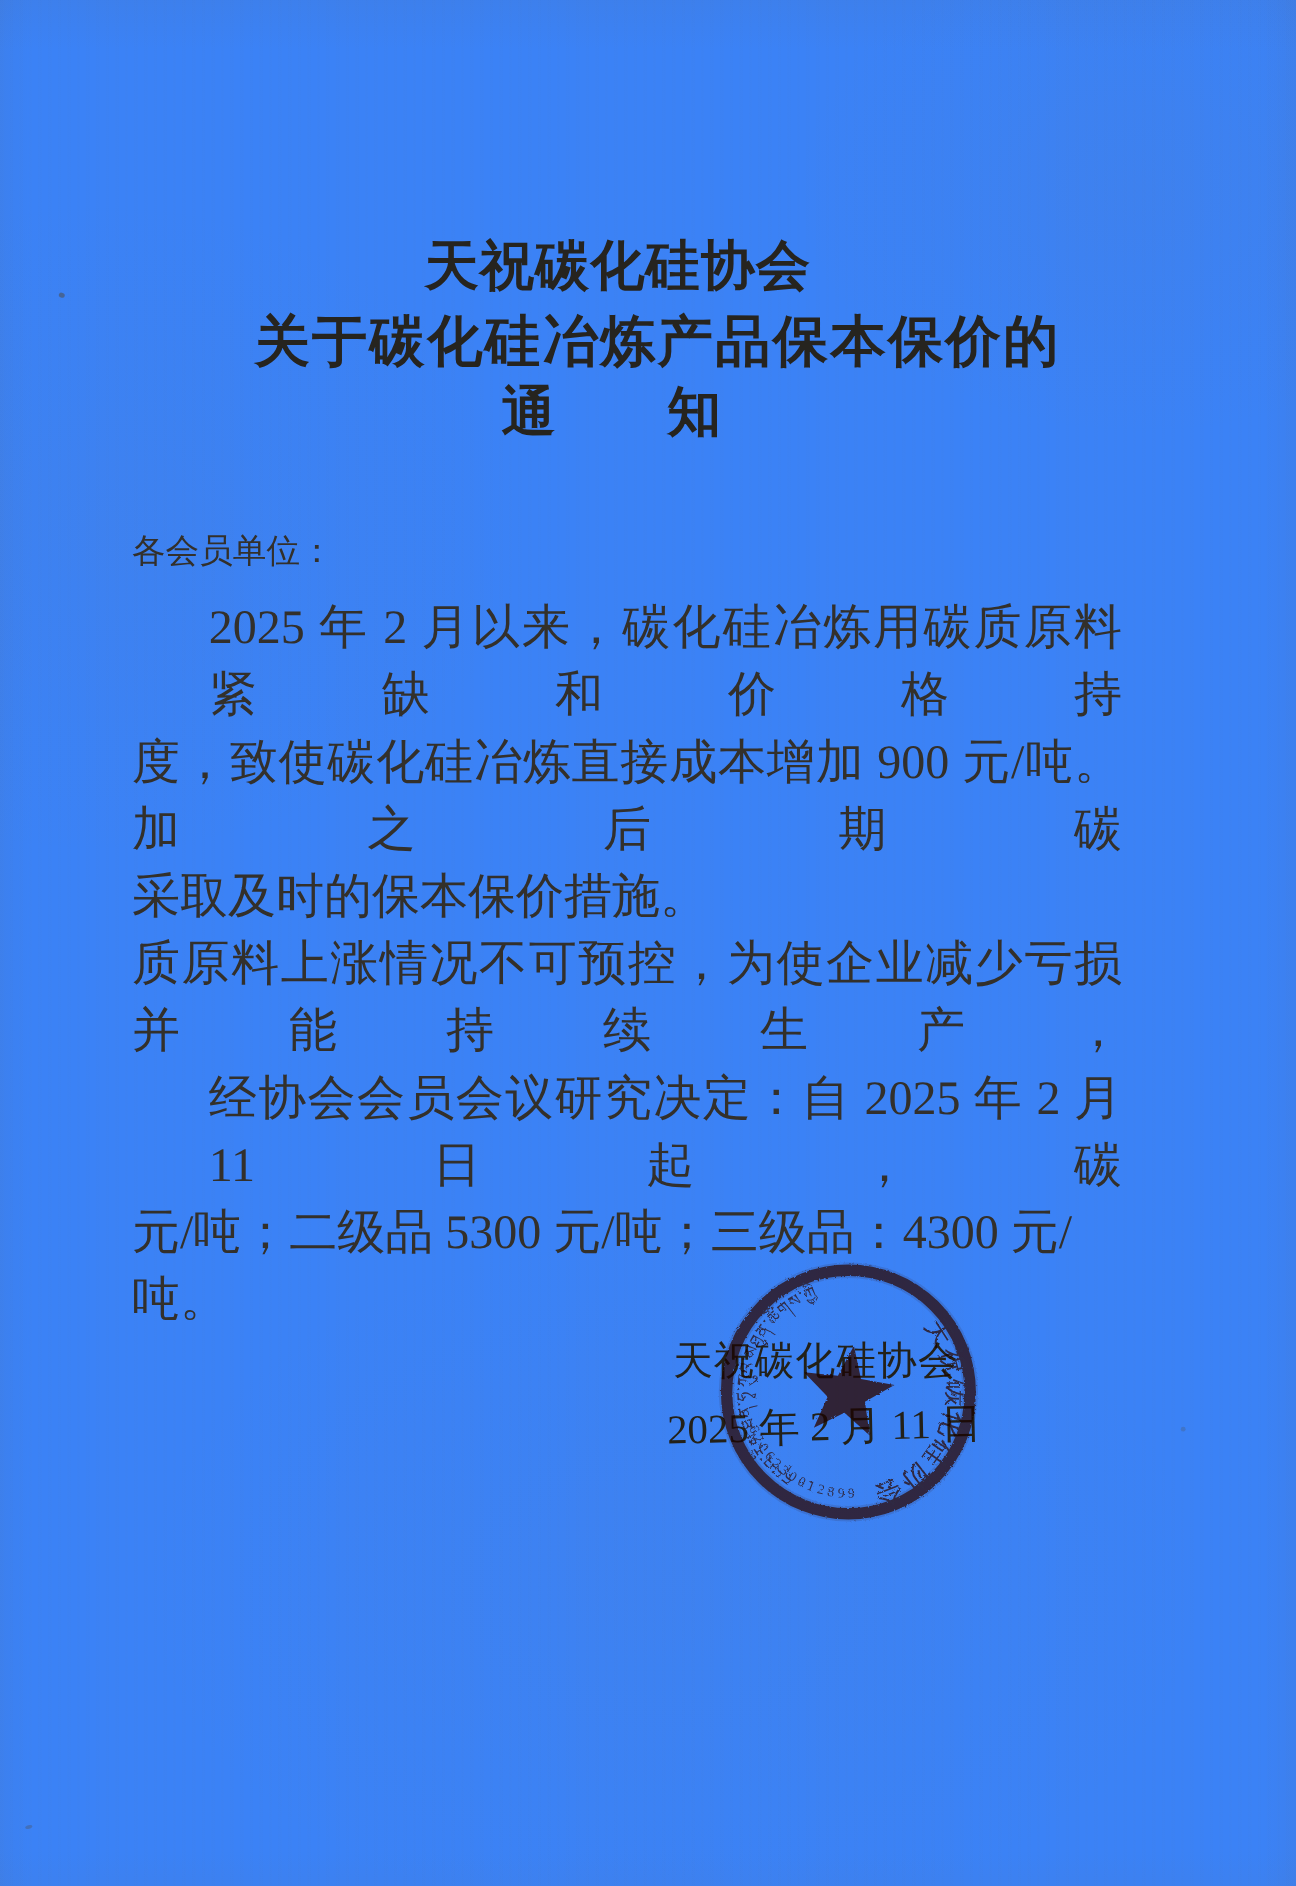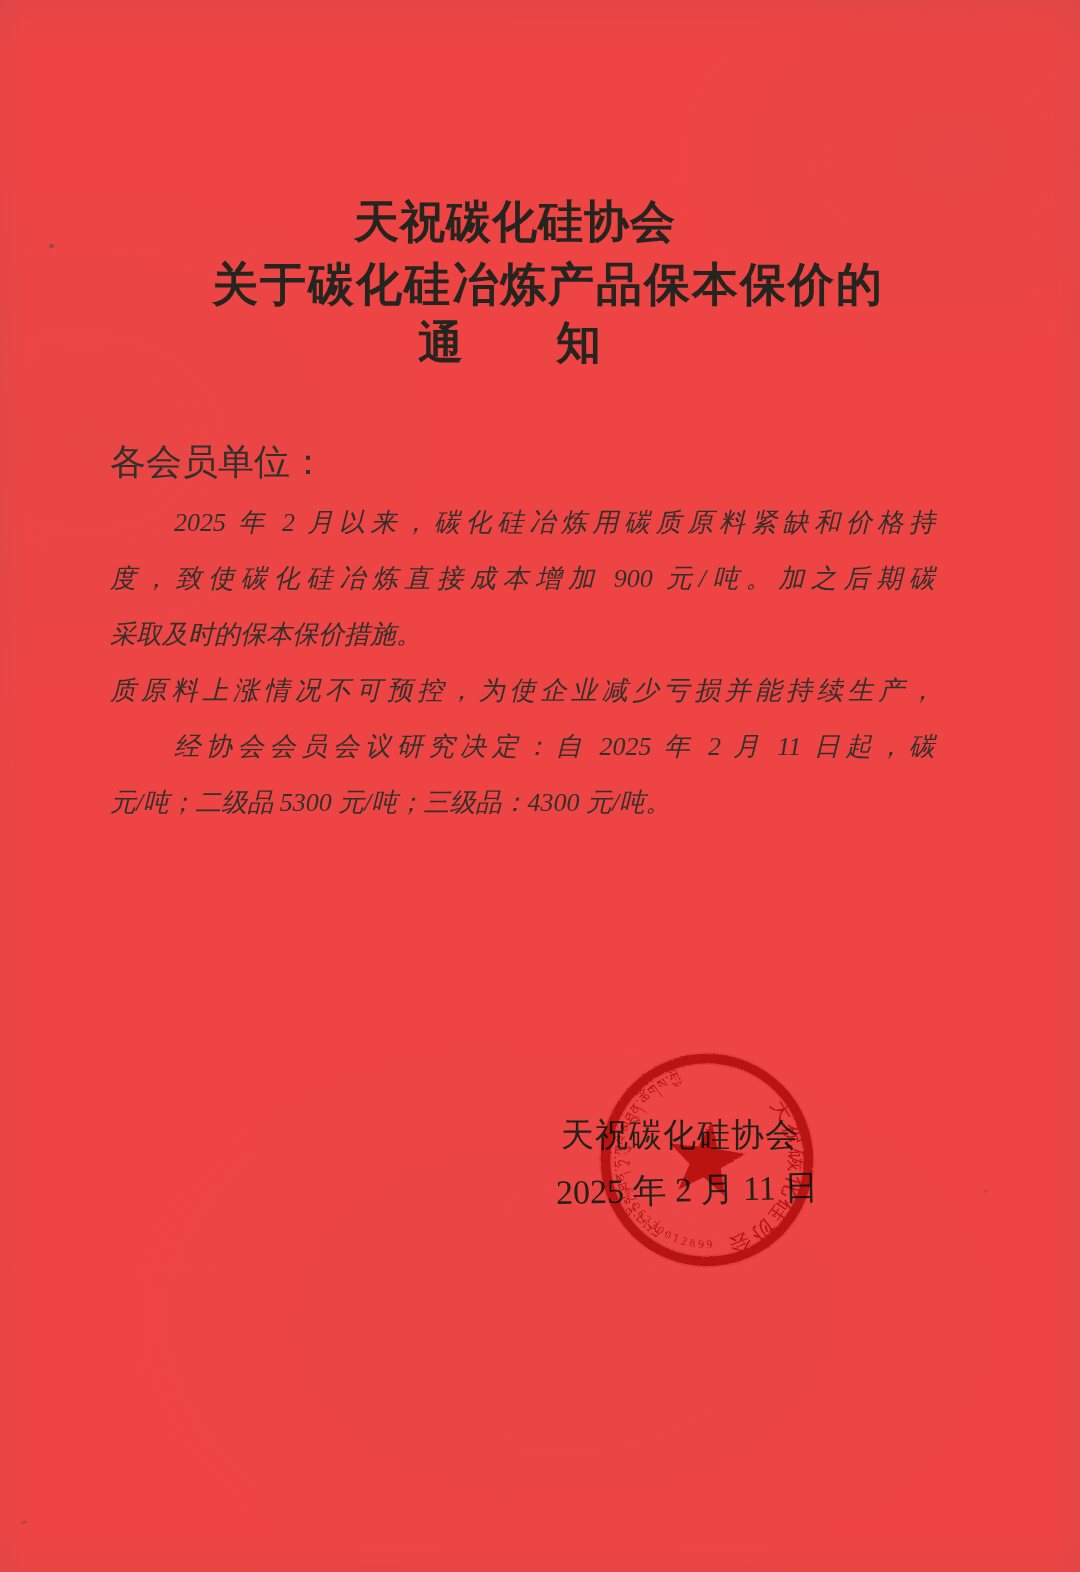--- a/index.html
+++ b/index.html
@@ -1,20 +1,20 @@
 <!DOCTYPE html>
 <html><head>
 <meta charset="utf-8">
 <style>
   html,body{margin:0;padding:0;background:#e8e7e4;}
   .page{
     position:relative;
     width:1080px;height:1572px;
     margin:0 auto;
-    background:#ef4444;
+    background:#3b82f6;
     overflow:hidden;
     font-family:"Liberation Serif","DejaVu Serif",serif;
     color:#2b2925;
   }
   .texture{
     position:absolute;inset:0;pointer-events:none;
     background:
       radial-gradient(420px 300px at 88% 10%, rgba(118,113,104,.05), transparent 70%),
       radial-gradient(520px 400px at 8% 28%, rgba(118,113,104,.045), transparent 70%),
       radial-gradient(640px 420px at 52% 84%, rgba(128,123,113,.04), transparent 72%),
@@ -33,25 +33,25 @@
     position:absolute;left:0;width:1080px;text-align:center;
     font-family:"Liberation Sans","DejaVu Sans",sans-serif;
     font-weight:700;color:#26241f;white-space:pre;
   }
   .title1{top:198px;font-size:45px;line-height:48px;letter-spacing:1px;transform:translateX(-25px);}
   .title2{top:260px;font-size:46px;line-height:48px;letter-spacing:2px;transform:translateX(8px);}
   .title3{top:320px;font-size:45px;line-height:46px;letter-spacing:1px;transform:translateX(-30px);}
 
   .salutation{
     position:absolute;left:110px;top:441px;
-    font-size:36px;line-height:42px;color:#33302b;
+    font-size:28px;line-height:42px;color:#33302b;font-family:Liberation Mono, monospace;
   }
   .bodytext{
     position:absolute;left:110px;top:495px;width:825px;
-    font-size:26px;line-height:56px;color:#33302b;font-style:italic;
+    font-size:40px;line-height:56px;color:#33302b;
   }
   .line{text-align:justify;}
   .line.just{text-align-last:justify;}
   .line.indent{padding-left:64px;width:761px;}
   .line.last{text-align:left;text-align-last:left;}
 
   .signature{
     position:absolute;left:561px;top:1114px;
     font-size:33px;line-height:42px;letter-spacing:1px;color:#232119;white-space:pre;
   }

